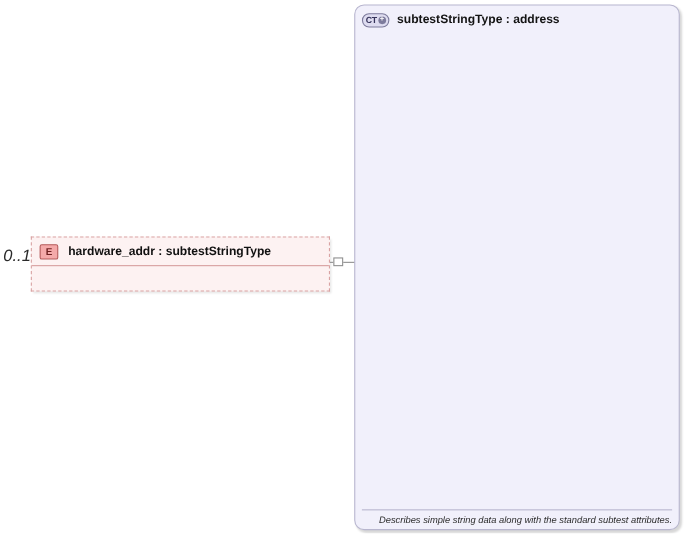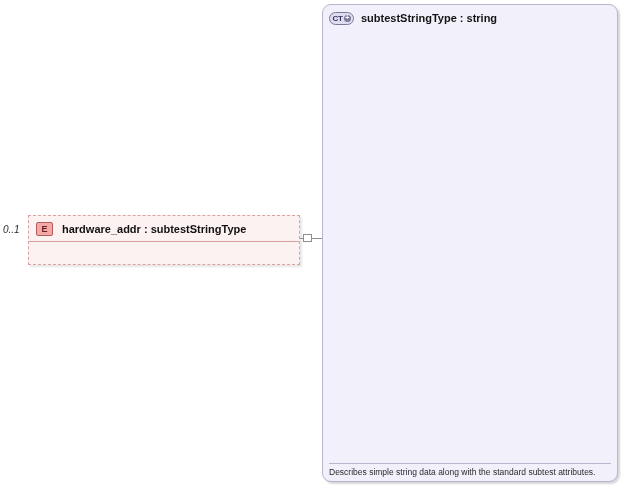--- a/index.html
+++ b/index.html
@@ -117,21 +117,21 @@
     padding: 4px 0 0 7px;
     font-size: 8.5px;
     font-style: italic;
     color: #3b3b3b;
     white-space: nowrap;
   }
   #cardinality {
     position: absolute;
     left: 3px;
     top: 224px;
-    font-size: 10px;
+    font-size: 15px;
     font-style: italic;
     color: #2a2a2a;
   }
 
   
   .conn-line {
     position: absolute;
     background: #8f8f8f;
     height: 1px;
   }
@@ -148,23 +148,24 @@
 
   
   #ct-footer {
     position: absolute;
     left: 6px;
     right: 6px;
     bottom: 4px;
     border-top: 1px solid #b8b6cf;
     padding-top: 3px;
     font-size: 8.5px;
+    font-style: italic;
     color: #2b2b2b;
     white-space: nowrap;
-    text-align: left;
+    text-align: right;
     margin-top: 12px;
   }
 </style>
 </head>
 <body>
 
 <div id="cardinality">0..1</div>
 
 <div id="elem-box">
   <div id="elem-head">
@@ -176,17 +177,17 @@
 <div class="conn-line" style="left:300px; top:238px; width:4px;"></div>
 <div id="conn-square"></div>
 <div class="conn-line" style="left:312px; top:238px; width:62px;"></div>
 
 <div id="ct-panel">
   <div id="ct-header">
     <span class="badge-ct">
       <span>CT</span>
         <span class="plus">+</span>
     </span>
-    <span id="ct-title">subtestStringType : string</span>
+    <span id="ct-title">subtestStringType : address</span>
   </div>
 
   <div id="ct-footer">Describes simple string data along with the standard subtest attributes.</div>
 </div>
 
 </body></html>

